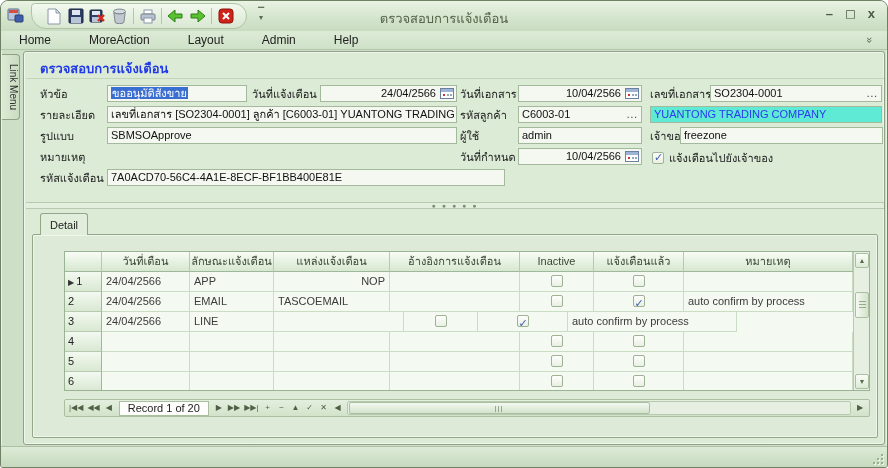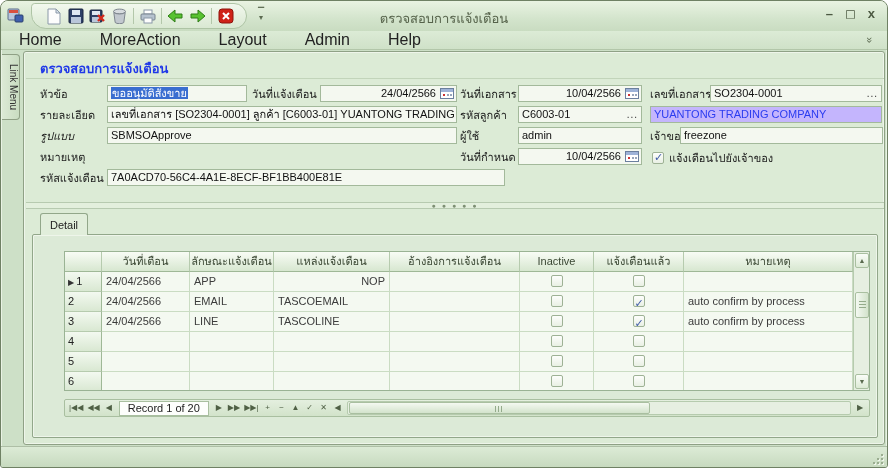--- a/index.html
+++ b/index.html
@@ -22,21 +22,21 @@
   .win-title { position:absolute; left:0; top:7px; width:100%; text-align:center;
     font-size:13px; color:#55624a; }
   .win-controls { position:absolute; right:12px; top:5px; display:flex; gap:12px;
     font-size:13px; color:#4c5942; font-weight:bold; }
   .win-controls span { cursor:default; line-height:16px; }
 
   
   .menubar { position:absolute; left:0; top:30px; width:100%; height:19px;
     background:linear-gradient(#dcebd6,#cfe1c8); border-bottom:1px solid #b2c6a9;
     display:flex; align-items:center; }
-  .menubar .mi { font-size:16px; color:#222; padding:2px 10px; margin-right:18px; }
+  .menubar .mi { font-size:12px; color:#222; padding:2px 10px; margin-right:18px; }
   .menubar .mi:first-child { margin-left:8px; }
   .menu-chevron { position:absolute; right:14px; top:3px; color:#5c6b51; font-size:11px;
     transform:rotate(90deg); }
 
   
   .link-tab { position:absolute; left:1px; top:53px; width:18px; height:66px;
     background:linear-gradient(90deg,#dcead5,#c9dcc1); border:1px solid #8fa085; border-left:none;
     border-radius:0 4px 4px 0; writing-mode:vertical-rl; text-align:center;
     font-size:10px; color:#333; padding:4px 0; }
 
@@ -239,23 +239,23 @@
     <div class="finput" style="left:686px; top:33px; width:172px;"><span>SO2304-0001</span>
       <span class="dots">...</span>
     </div>
 
     <div class="flabel" style="left:16px; top:55px;">รายละเอียด</div>
     <div class="finput" style="left:83px; top:54px; width:350px;"><span>เลขที่เอกสาร [SO2304-0001] ลูกค้า [C6003-01] YUANTONG TRADING COMPANY ภ</span></div>
     <div class="flabel" style="left:436px; top:55px;">รหัสลูกค้า</div>
     <div class="finput" style="left:494px; top:54px; width:124px;"><span>C6003-01</span>
       <span class="dots">...</span>
     </div>
-    <div class="finput blue-text" style="left:626px; top:54px; width:232px; background:#c4b5fd;"><span>YUANTONG TRADING COMPANY</span></div>
-
-    <div class="flabel" style="left:16px; top:76px;font-style:italic;">รูปแบบ</div>
+    <div class="finput blue-text" style="left:626px; top:54px; width:232px; background:#5eead4;"><span>YUANTONG TRADING COMPANY</span></div>
+
+    <div class="flabel" style="left:16px; top:76px;">รูปแบบ</div>
     <div class="finput" style="left:83px; top:75px; width:350px;"><span>SBMSOApprove</span></div>
     <div class="flabel" style="left:436px; top:76px;">ผู้ใช้</div>
     <div class="finput" style="left:494px; top:75px; width:124px;"><span>admin</span></div>
     <div class="flabel" style="left:626px; top:76px;">เจ้าของ</div>
     <div class="finput" style="left:656px; top:75px; width:203px;"><span>freezone</span></div>
 
     <div class="flabel" style="left:16px; top:97px;">หมายเหตุ</div>
     <div class="flabel" style="left:436px; top:97px;">วันที่กำหนด</div>
     <div class="finput r" style="left:494px; top:96px; width:124px;"><span>10/04/2566</span>
       <svg class="cal" viewBox="0 0 14 11">
@@ -308,21 +308,20 @@
                 <div class="g-cell" style="width: 116px;">TASCOEMAIL</div>
                 <div class="g-cell" style="width: 130px;"></div>
                 <div class="g-cell center" style="width: 74px;"><span class="chk"></span></div>
                 <div class="g-cell center" style="width: 90px;"><span class="chk on"></span></div>
                 <div class="g-cell" style="width: 169px;">auto confirm by process</div>
               </div>
               <div class="g-row">
                 <div class="g-sel" style="width: 37px;">3</div>
                 <div class="g-cell" style="width: 88px;">24/04/2566</div>
                 <div class="g-cell" style="width: 84px;">LINE</div>
-                <div class="g-cell" style="width: 116px;">TASCOLINE</div>
                 <div class="g-cell" style="width: 130px;"></div>
                 <div class="g-cell center" style="width: 74px;"><span class="chk"></span></div>
                 <div class="g-cell center" style="width: 90px;"><span class="chk on"></span></div>
                 <div class="g-cell" style="width: 169px;">auto confirm by process</div>
               </div>
               <div class="g-row">
                 <div class="g-sel" style="width: 37px;">4</div>
                 <div class="g-cell" style="width: 88px;"></div>
                 <div class="g-cell" style="width: 84px;"></div>
                 <div class="g-cell" style="width: 116px;"></div>

